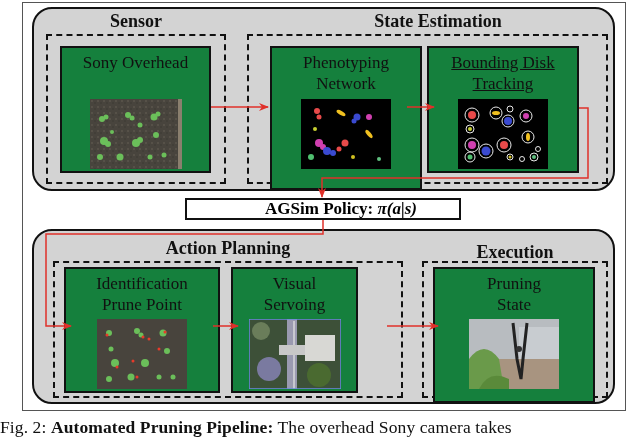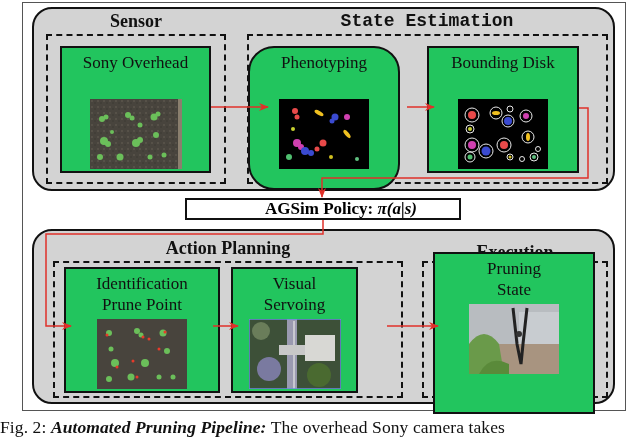--- a/index.html
+++ b/index.html
@@ -1,37 +1,37 @@
 <!DOCTYPE html>
 <html><head>
   <meta charset="utf-8">
   <style>
     html, body { margin:0; padding:0; background:#ffffff; }
     body { width:640px; height:442px; position:relative; overflow:hidden; font-family:"Liberation Serif","DejaVu Serif",serif; }
     .abs { position:absolute; box-sizing:border-box; }
     .frame { left:22px; top:2px; width:604px; height:409px; border:1px solid #555; background:#fff; }
     .panel { background:#d3d3d3; border:2px solid #111; border-radius:20px; }
     .dashed { border:2px dashed #111; }
-    .box { background:#22c55e; border:2px solid #111; text-align:center; color:#111; font-size:17px; line-height:21px; padding-top:4px; }
+    .box { background:#15803d; border:2px solid #111; text-align:center; color:#111; font-size:17px; line-height:21px; padding-top:4px; }
     .group-title { font-weight:bold; font-size:18px; color:#111; text-align:center; white-space:nowrap; }
     .policy { background:#fff; border:2px solid #111; text-align:center; font-weight:bold; font-size:17px; line-height:18px; white-space:nowrap;padding-left:36px; }
     .policy .math { font-style:italic; }
     .img { position:absolute; left:50%; transform:translateX(-50%); }
     .caption { left:0; top:417px; width:660px; font-size:17.5px; color:#111; white-space:nowrap; letter-spacing:0.1px; }
-    .caption b { font-weight:bold;font-style:italic; }
+    .caption b { font-weight:bold; }
     svg.overlay { position:absolute; left:0; top:0; pointer-events:none; }
   </style>
 </head>
 <body>
 
 <div class="abs frame"></div>
 
 <div class="abs panel" style="left:32px;top:7px;width:583px;height:184px;"></div>
 <div class="abs group-title" style="left:46px;top:11px;width:180px;">Sensor</div>
-<div class="abs group-title" style="left:247px;top:11px;width:360px;font-family:Liberation Mono, monospace;">State Estimation</div>
+<div class="abs group-title" style="left:258px;top:11px;width:360px;">State Estimation</div>
 <div class="abs dashed" style="left:46px;top:34px;width:180px;height:150px;"></div>
 <div class="abs dashed" style="left:247px;top:34px;width:361px;height:150px;"></div>
 
 <div class="abs box" style="left:60px;top:46px;width:151px;height:127px;">
   <div>Sony Overhead</div>
   <svg class="img" style="top:51px;" width="92" height="70" viewBox="0 0 92 70">
     <rect width="92" height="70" fill="#4a4640"></rect>
     <rect x="0" y="0" width="92" height="70" fill="url(#soil)"></rect>
     <defs>
         <pattern id="soil" width="6" height="6" patternUnits="userSpaceOnUse">
@@ -56,22 +56,23 @@
       <circle cx="10" cy="58" r="3"></circle>
         <circle cx="30" cy="58" r="3.5"></circle>
       <circle cx="60" cy="58" r="2.5"></circle>
         <circle cx="74" cy="56" r="2.5"></circle>
       <circle cx="22" cy="33" r="2"></circle>
     </g>
     <rect x="88" y="0" width="4" height="70" fill="#8a7f6e"></rect>
   </svg>
 </div>
 
-<div class="abs box" style="left:248px;top:46px;width:152px;height:144px;border-radius:26px;">
+<div class="abs box" style="left:270px;top:46px;width:152px;height:144px;">
   <div>Phenotyping</div>
+  <div>Network</div>
   <svg class="img" style="top:51px;" width="90" height="70" viewBox="0 0 90 70">
     <rect width="90" height="70" fill="#000"></rect>
     <circle cx="16" cy="12" r="3" fill="#e84a4a"></circle>
       <circle cx="18" cy="18" r="2.5" fill="#e84a4a"></circle>
     <ellipse cx="40" cy="14" rx="5" ry="2" fill="#f0c020" transform="rotate(30 40 14)"></ellipse>
     <circle cx="56" cy="18" r="3.5" fill="#3a4ad0"></circle>
       <circle cx="53" cy="22" r="2.5" fill="#3a4ad0"></circle>
     <circle cx="68" cy="18" r="3" fill="#d040b0"></circle>
     <circle cx="14" cy="30" r="2" fill="#c8d030"></circle>
     <ellipse cx="68" cy="35" rx="5" ry="2" fill="#f0c020" transform="rotate(50 68 35)"></ellipse>
@@ -80,22 +81,23 @@
     <circle cx="44" cy="44" r="3.5" fill="#e84a4a"></circle>
       <circle cx="38" cy="50" r="2.5" fill="#e84a4a"></circle>
     <circle cx="26" cy="52" r="4" fill="#3a4ad0"></circle>
       <circle cx="32" cy="54" r="3" fill="#3a4ad0"></circle>
     <circle cx="10" cy="58" r="3" fill="#50c070"></circle>
     <circle cx="52" cy="58" r="2" fill="#d0c020"></circle>
     <circle cx="78" cy="60" r="2" fill="#60c080"></circle>
   </svg>
 </div>
 
-<div class="abs box" style="left:427px;top:46px;width:152px;height:127px;">
+<div class="abs box" style="left:427px;top:46px;width:152px;height:127px;text-decoration:underline;">
   <div>Bounding Disk</div>
+  <div>Tracking</div>
   <svg class="img" style="top:51px;" width="90" height="70" viewBox="0 0 90 70">
     <rect width="90" height="70" fill="#000"></rect>
     <g fill="none" stroke="#e8e8e8" stroke-width="1">
       <circle cx="14" cy="16" r="7"></circle>
         <circle cx="38" cy="14" r="6"></circle>
         <circle cx="50" cy="22" r="6"></circle>
       <circle cx="52" cy="10" r="3"></circle>
         <circle cx="68" cy="17" r="6"></circle>
         <circle cx="12" cy="30" r="4"></circle>
       <circle cx="70" cy="38" r="6"></circle>
@@ -175,21 +177,21 @@
     <circle cx="70" cy="56" r="12" fill="#4a6a30"></circle>
       <circle cx="76" cy="30" r="8" fill="#5a7040"></circle>
     <rect x="38" y="0" width="10" height="70" fill="#9a9ab0"></rect>
     <rect x="44" y="2" width="2" height="68" fill="#c8c8d0"></rect>
     <rect x="30" y="26" width="34" height="10" fill="#c8c8c8"></rect>
     <rect x="56" y="16" width="30" height="26" fill="#d8d8d4"></rect>
     <rect x="0" y="0" width="92" height="70" fill="none" stroke="#6a8ae0" stroke-width="1.5"></rect>
   </svg>
 </div>
 
-<div class="abs box" style="left:433px;top:252px;width:162px;height:162px;">
+<div class="abs box" style="left:433px;top:267px;width:162px;height:136px;">
   <div>Pruning</div>
   <div>State</div>
   <svg class="img" style="top:50px;" width="90" height="70" viewBox="0 0 90 70">
     <rect width="90" height="70" fill="#b8bcc0"></rect>
     <rect x="50" y="8" width="40" height="36" fill="#c8ccd0"></rect>
     <rect x="0" y="40" width="90" height="30" fill="#a89480"></rect>
     <path d="M0 70 L0 40 Q15 20 30 40 L35 70 Z" fill="#6a9a4a"></path>
     <path d="M10 70 Q20 50 40 60 L40 70 Z" fill="#5a8a3a"></path>
     <path d="M44 4 L48 40 L52 60 L54 40 L58 4" fill="none" stroke="#222" stroke-width="3"></path>
     <circle cx="50" cy="30" r="3" fill="#333"></circle>

